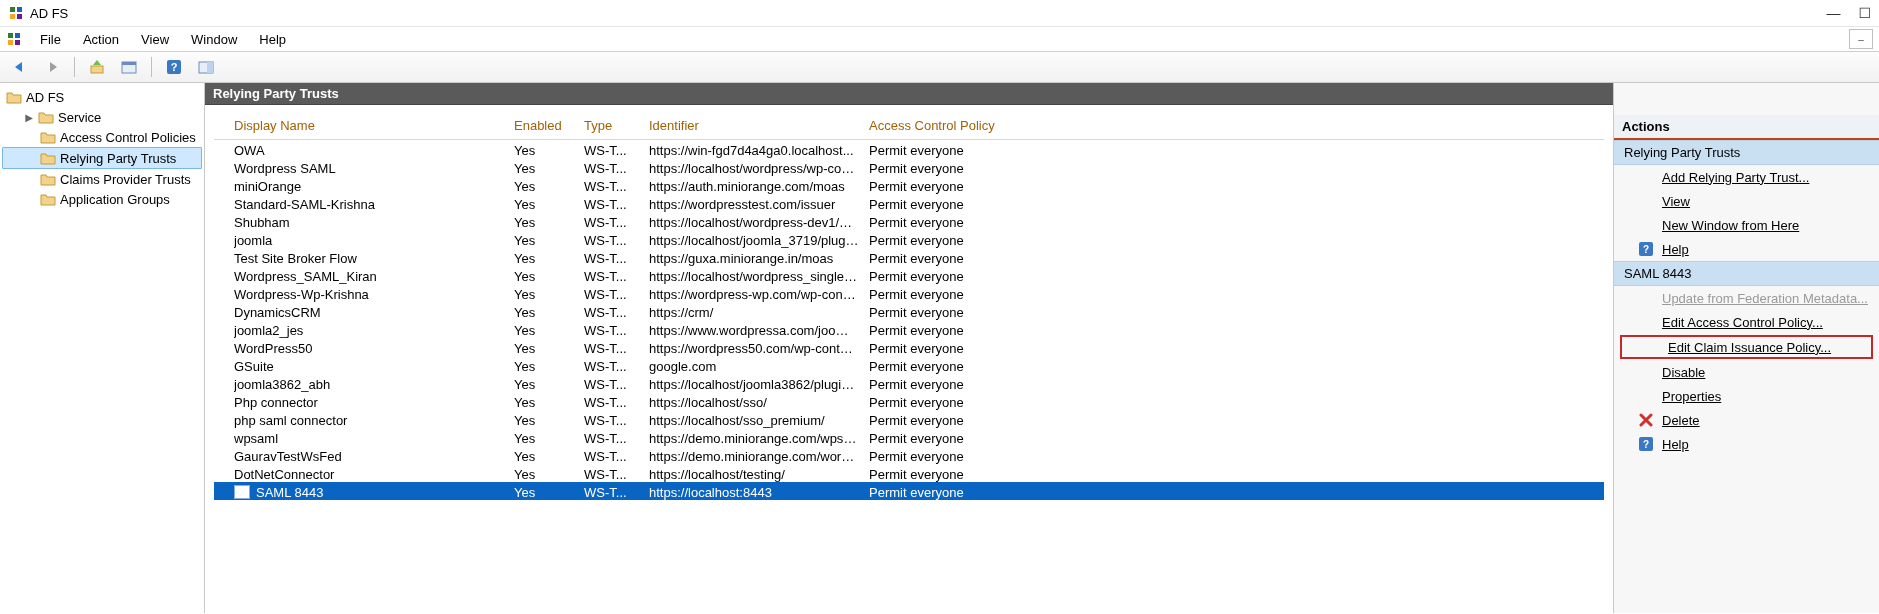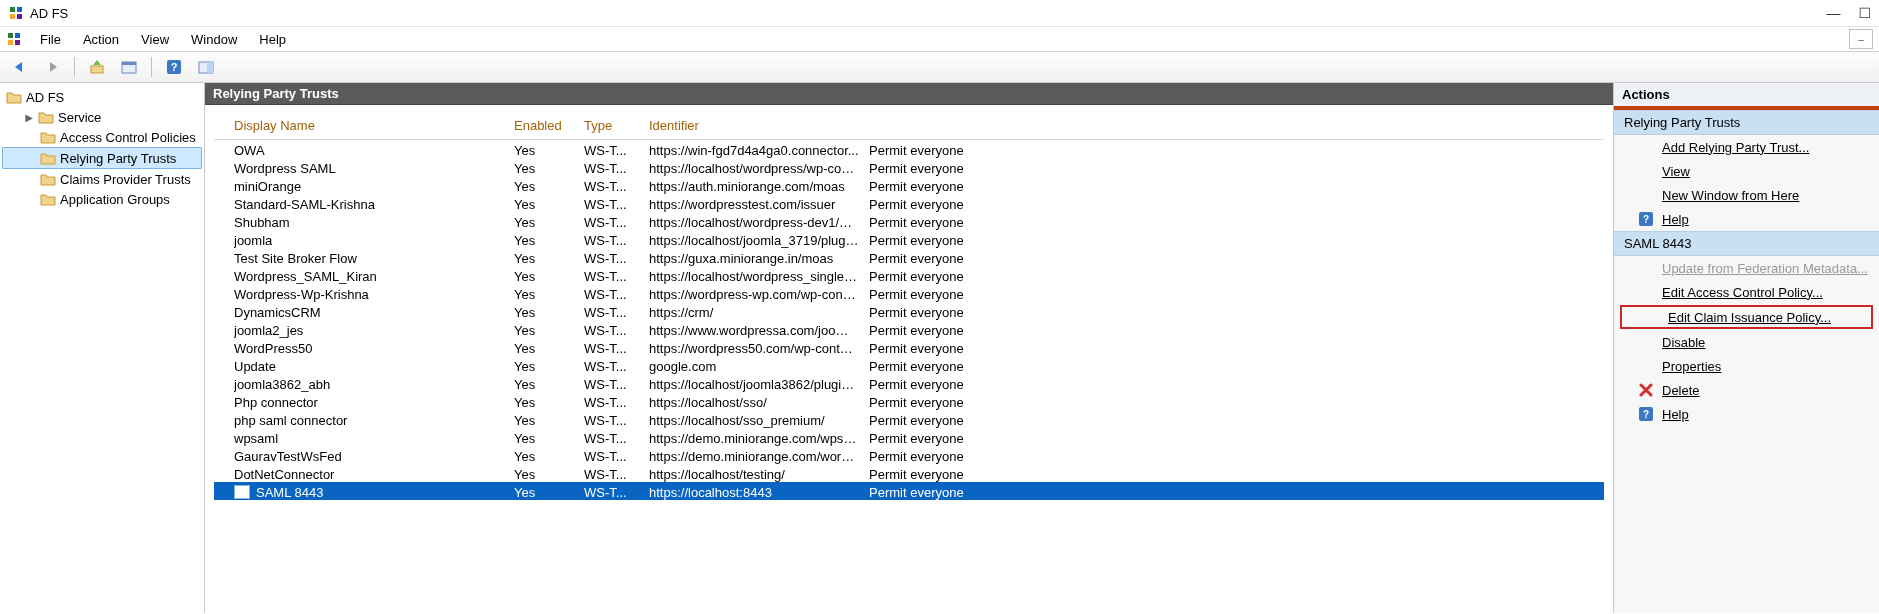--- a/index.html
+++ b/index.html
@@ -153,23 +153,24 @@
   }
 
   
   .actions-pane {
     width: 265px;
     display:flex;flex-direction:column;
     background:#f7f7f7;
   }
   .actions-header{
     background:#eef2f6;
-    border-bottom:4px solid #c2410c;
+    border-bottom:2px solid #c2410c;
     padding:4px 8px;
     font-weight:600;
+    margin-top:32px;
   }
   .actions-section-title{
     background:#c9dff2;
     padding:4px 10px;
     font-weight:400;
     border-top:1px solid #b7cfe6;
     border-bottom:1px solid #b7cfe6;
   }
   .action-item{
     display:flex;align-items:center;
@@ -318,27 +319,28 @@
   </div>
 
   <div class="center-pane">
     <div class="center-header">Relying Party Trusts</div>
     <div class="grid">
       <div class="grid-head">
         <div class="col col-dn">Display Name</div>
         <div class="col col-en">Enabled</div>
         <div class="col col-tp">Type</div>
         <div class="col col-id">Identifier</div>
+        <div class="col col-ap">Access Control Policy</div>
       </div>
       <div class="grid-body" id="grid-body">
           <div class="row">
             <div class="cell col-dn cell-dn">OWA</div>
             <div class="cell col-en">Yes</div>
             <div class="cell col-tp">WS-T...</div>
-            <div class="cell col-id">https://win-fgd7d4a4ga0.connector...</div>
+            <div class="cell col-id">https://win-fgd7d4a4ga0.localhost...</div>
             <div class="cell col-ap">Permit everyone</div>
           </div>
           <div class="row">
             <div class="cell col-dn cell-dn">Wordpress SAML</div>
             <div class="cell col-en">Yes</div>
             <div class="cell col-tp">WS-T...</div>
             <div class="cell col-id">https://localhost/wordpress/wp-cont...</div>
             <div class="cell col-ap">Permit everyone</div>
           </div>
           <div class="row">
@@ -405,21 +407,21 @@
             <div class="cell col-ap">Permit everyone</div>
           </div>
           <div class="row">
             <div class="cell col-dn cell-dn">WordPress50</div>
             <div class="cell col-en">Yes</div>
             <div class="cell col-tp">WS-T...</div>
             <div class="cell col-id">https://wordpress50.com/wp-content...</div>
             <div class="cell col-ap">Permit everyone</div>
           </div>
           <div class="row">
-            <div class="cell col-dn cell-dn">Update</div>
+            <div class="cell col-dn cell-dn">GSuite</div>
             <div class="cell col-en">Yes</div>
             <div class="cell col-tp">WS-T...</div>
             <div class="cell col-id">google.com</div>
             <div class="cell col-ap">Permit everyone</div>
           </div>
           <div class="row">
             <div class="cell col-dn cell-dn">joomla3862_abh</div>
             <div class="cell col-en">Yes</div>
             <div class="cell col-tp">WS-T...</div>
             <div class="cell col-id">https://localhost/joomla3862/plugins...</div>

